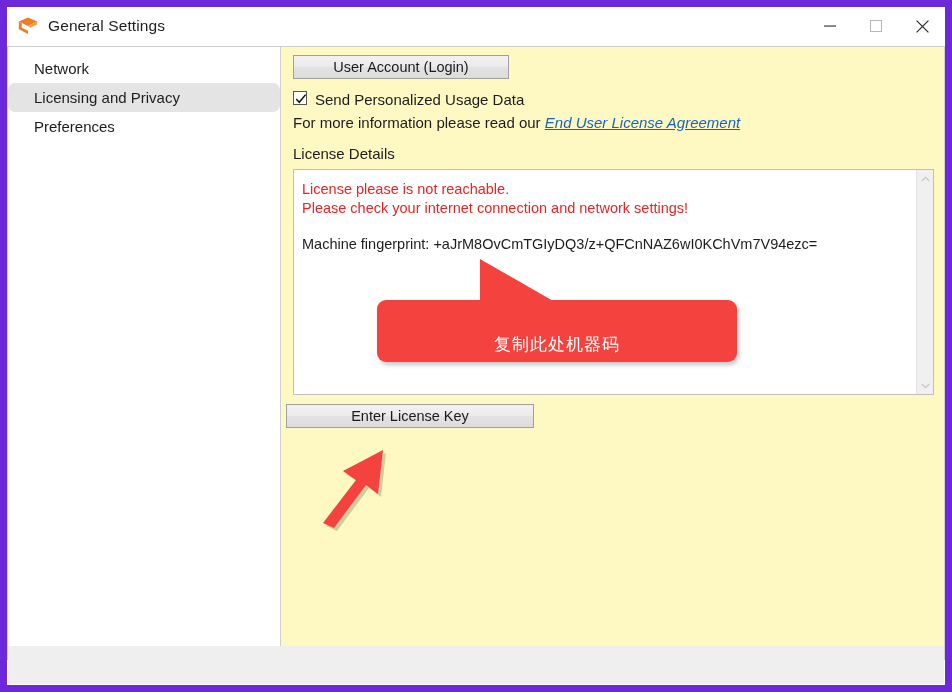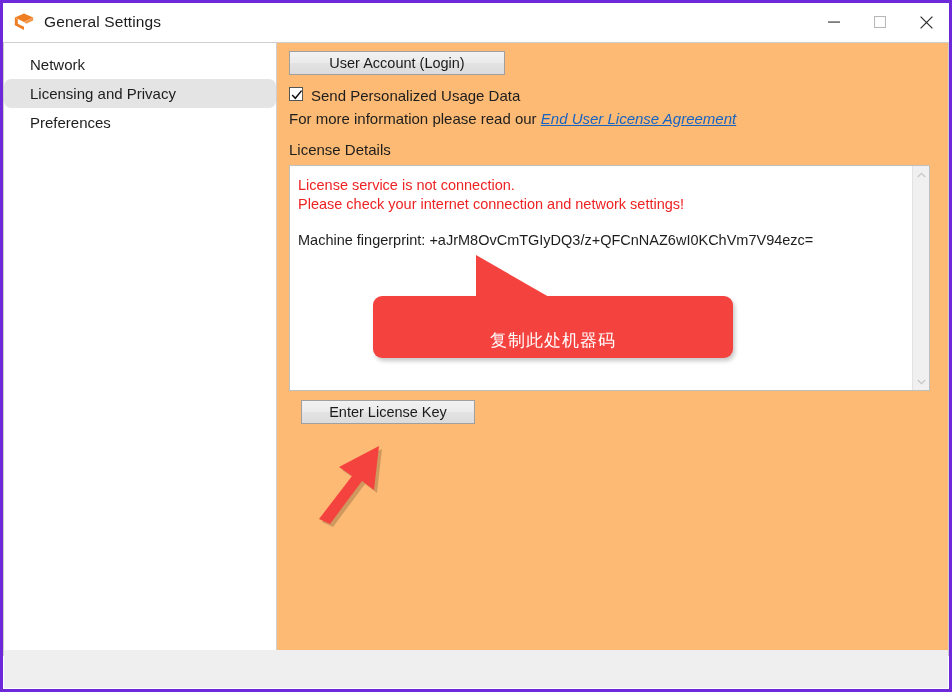--- a/index.html
+++ b/index.html
@@ -12,21 +12,21 @@
     height: 692px;
     font-family: "Liberation Sans", sans-serif;
     overflow: hidden;
   }
   .window {
     position: relative;
     width: 952px;
     height: 692px;
     background: #ffffff;
     box-sizing: border-box;
-    border: 3px solid #6d28d9;
+    border: 7px solid #6d28d9;
     overflow: hidden;
   }
 
   
   .titlebar {
     position: relative;
     height: 38px;
     background: #ffffff;
     display: flex;
     align-items: center;
@@ -94,21 +94,21 @@
     cursor: default;
   }
   .nav-item.selected {
     background: #e4e4e4;
     border-radius: 7px;
   }
 
   .panel {
     flex: 1 1 auto;
     box-sizing: border-box;
-    background: #fdba74;
+    background: #fef9c3;
     border: 1px solid #cfcfcf;
     border-left: none;
     position: relative;
     padding: 12px 0 0 0;
   }
 
   
   .btn {
     display: block;
     box-sizing: border-box;
@@ -224,23 +224,23 @@
     display: flex;
     align-items: center;
     justify-content: center;
     cursor: default;
   }
   .sb-arrow.up { top: 0; }
   .sb-arrow.down { bottom: 0; }
 
   .btn-enter-key {
     position: absolute;
-    left: 24px;
+    left: 5px;
     top: 357px;
-    width: 174px;
+    width: 248px;
   }
 
   
   .annot-layer {
     position: absolute;
     left: 0; top: 0;
     width: 952px;
     height: 692px;
     pointer-events: none;
   }
@@ -334,21 +334,21 @@
       </div>
 
       <div class="info-row">
         <span>For more information please read our </span><a class="eula-link">End User License Agreement</a>
       </div>
 
       <div class="section-label">License Details</div>
 
       <div class="details-box">
         <div class="details-inner">
-          <div class="err-line">License service is not connection.</div>
+          <div class="err-line">License please is not reachable.</div>
           <div class="err-line">Please check your internet connection and network settings!</div>
           <div class="fingerprint">
             <span>Machine fingerprint: </span><span>+aJrM8OvCmTGIyDQ3/z+QFCnNAZ6wI0KChVm7V94ezc=</span>
           </div>
         </div>
 
         <div class="scrollbar">
           <div class="sb-arrow up">
             <svg width="9" height="6" viewBox="0 0 9 6">
               <path d="M0.8 5 L4.5 1.3 L8.2 5" stroke="#c7c7c7" stroke-width="1.3" fill="none"></path>

